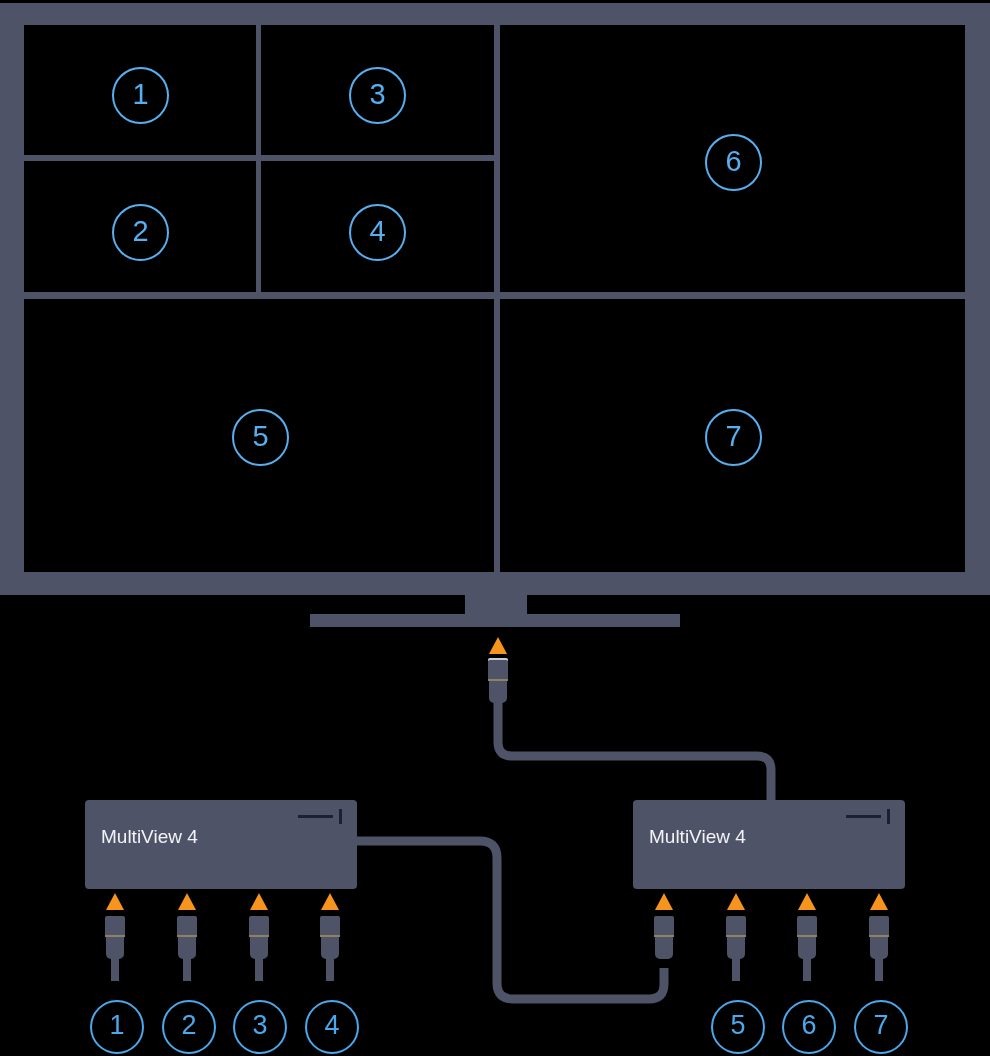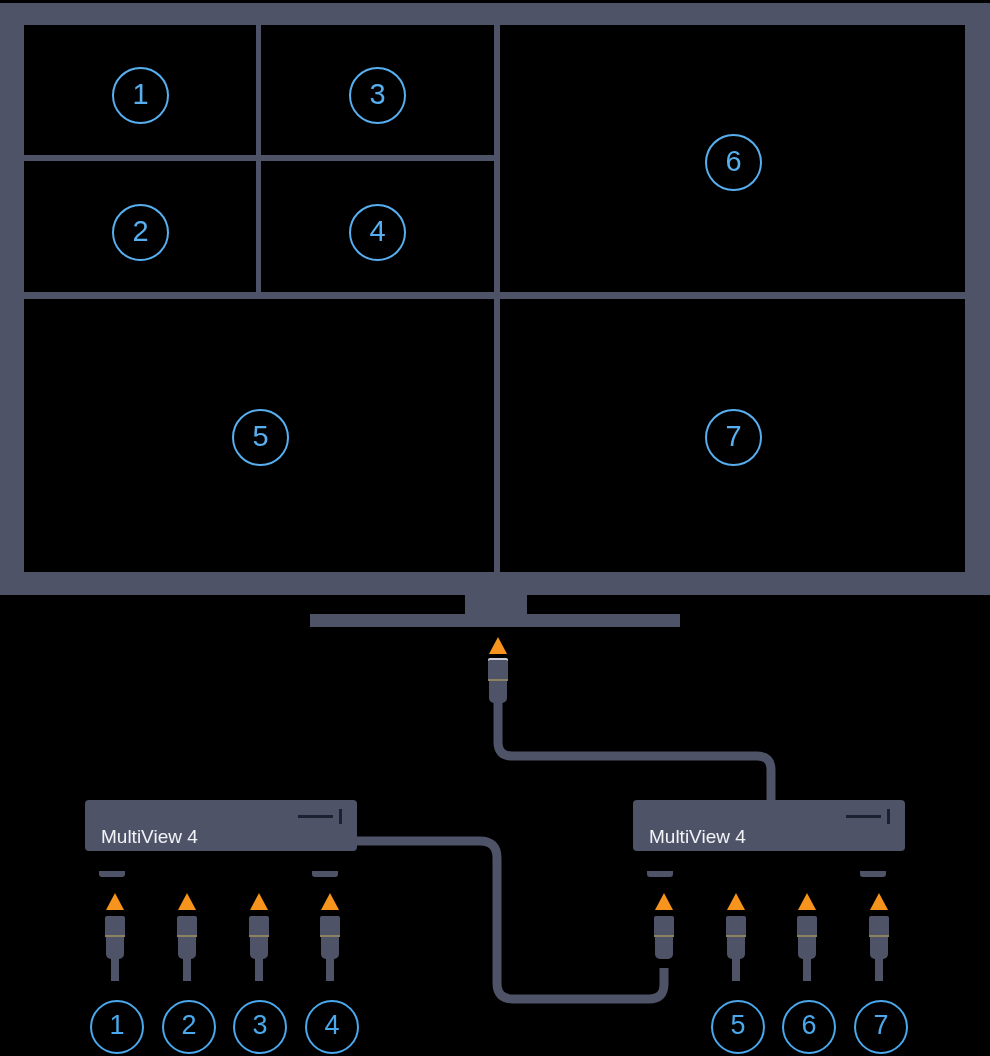--- a/index.html
+++ b/index.html
@@ -130,21 +130,21 @@
     width: 20px;
     height: 3px;
     background: #c9ccd6;
     border-radius: 2px 2px 0 0;
   }
 
   
   .mv-box {
     position: absolute;
     width: 272px;
-    height: 51px;
+    height: 89px;
     background: #4f5368;
     border-radius: 4px;
   }
   .mv-label {
     position: absolute;
     left: 16px;
     top: 26px;
     color: #f2f3f7;
     font-size: 19px;
     font-family: "Liberation Sans", sans-serif;

